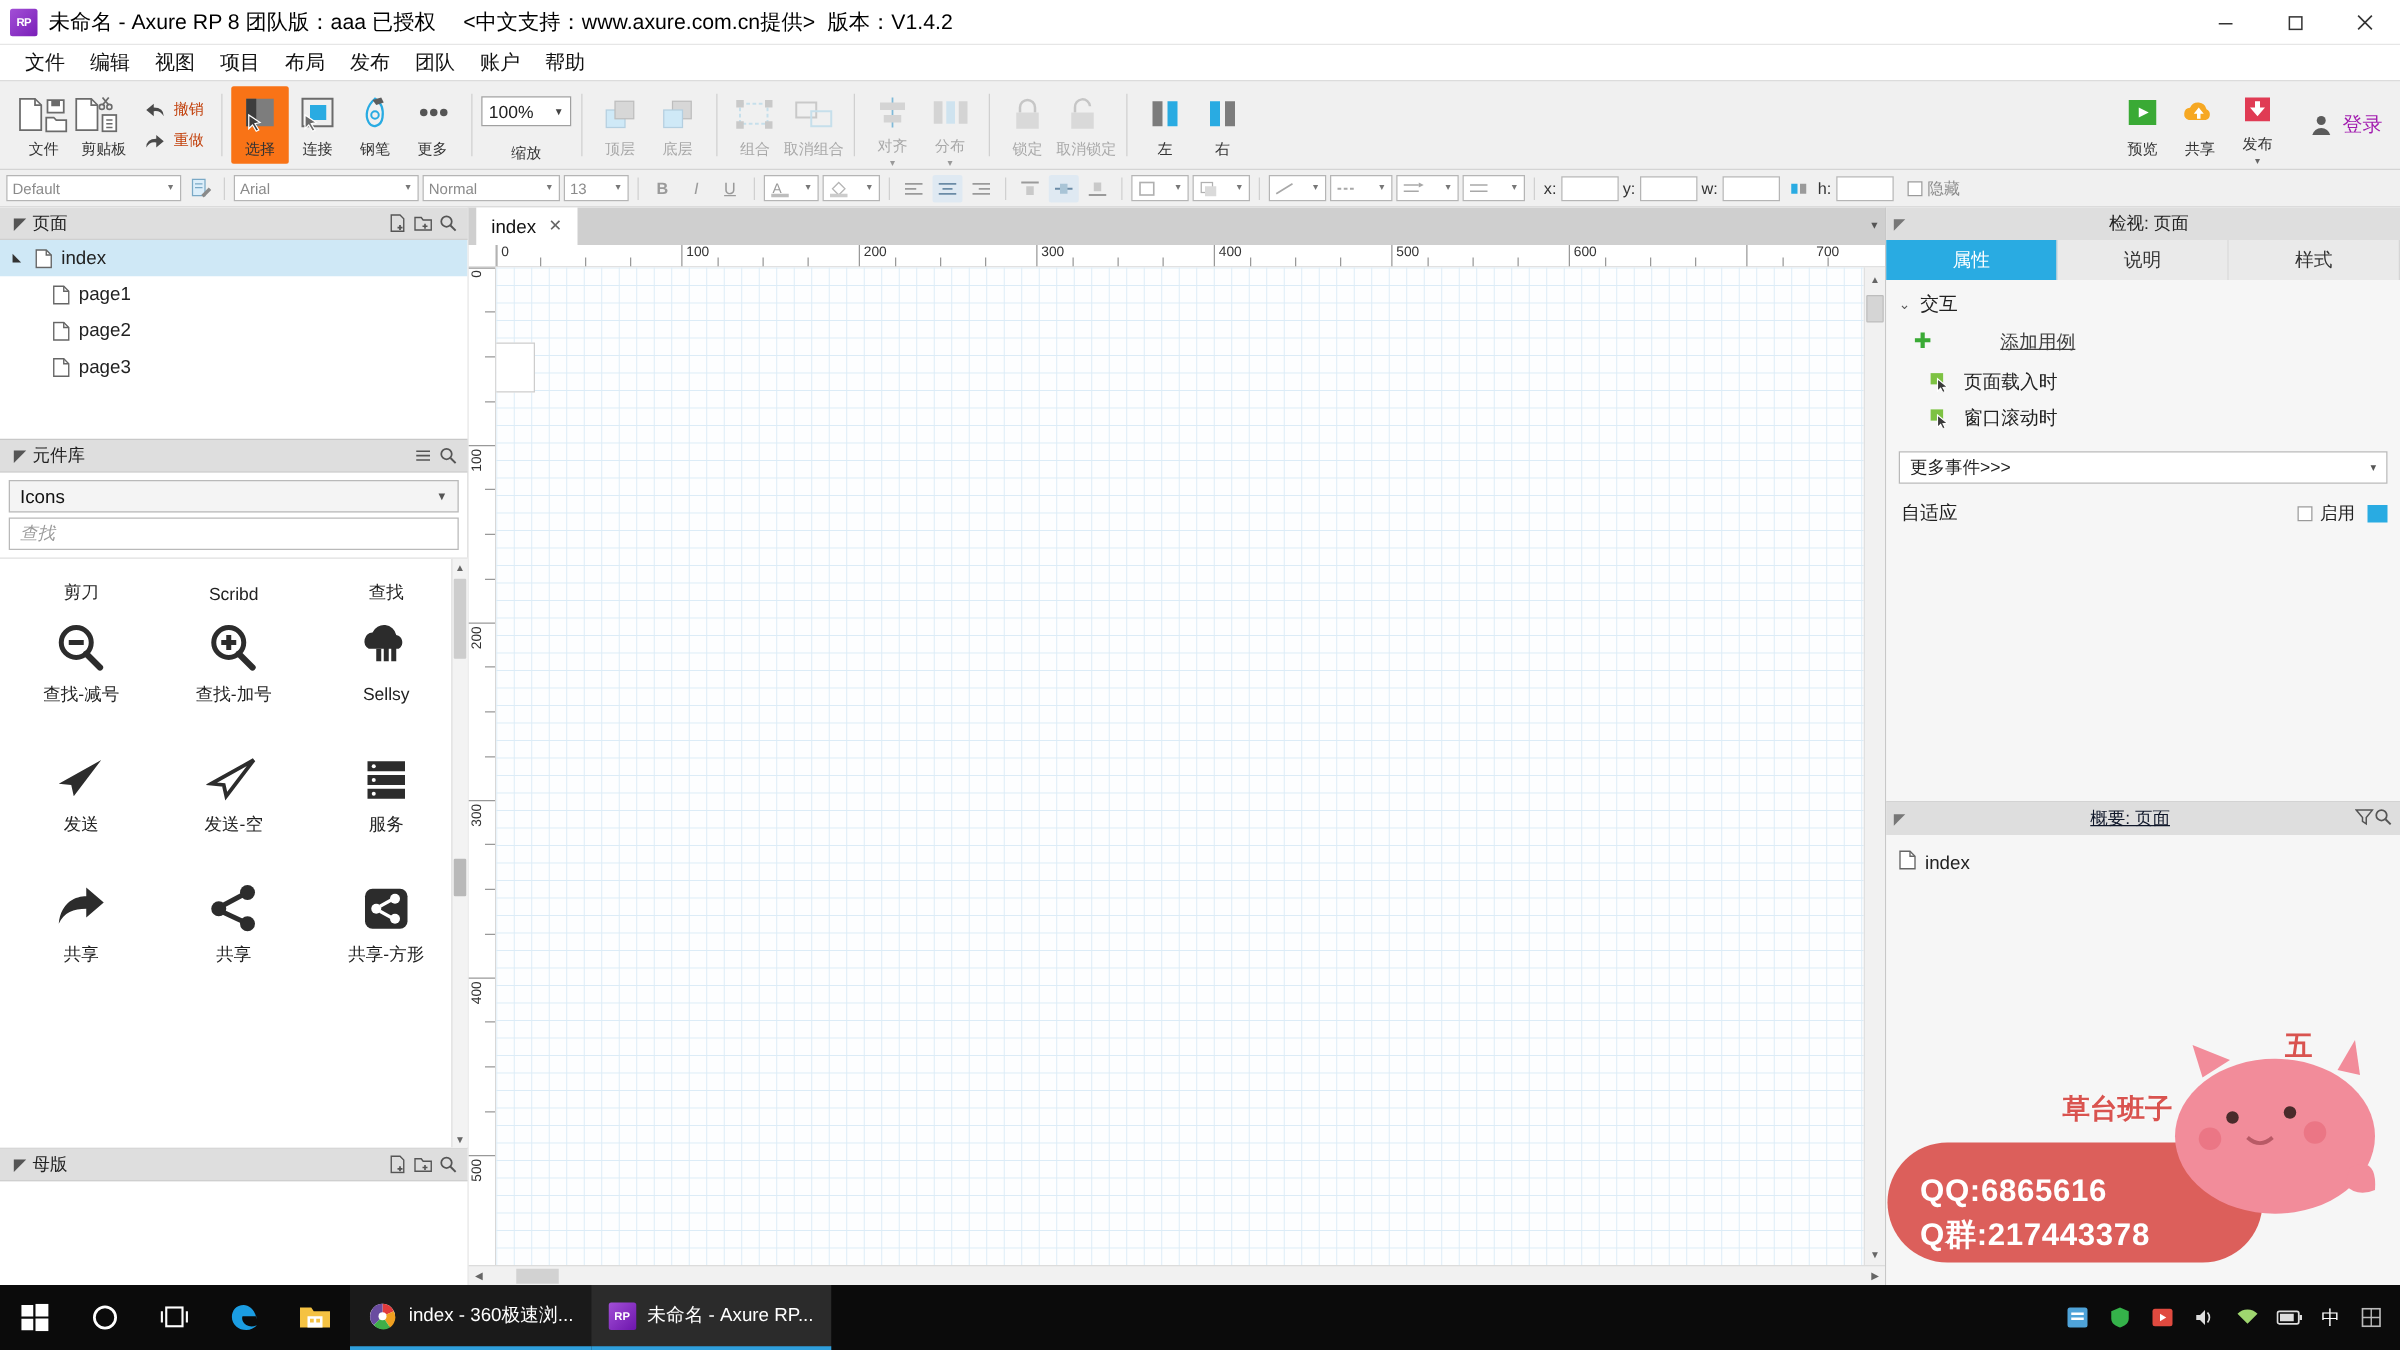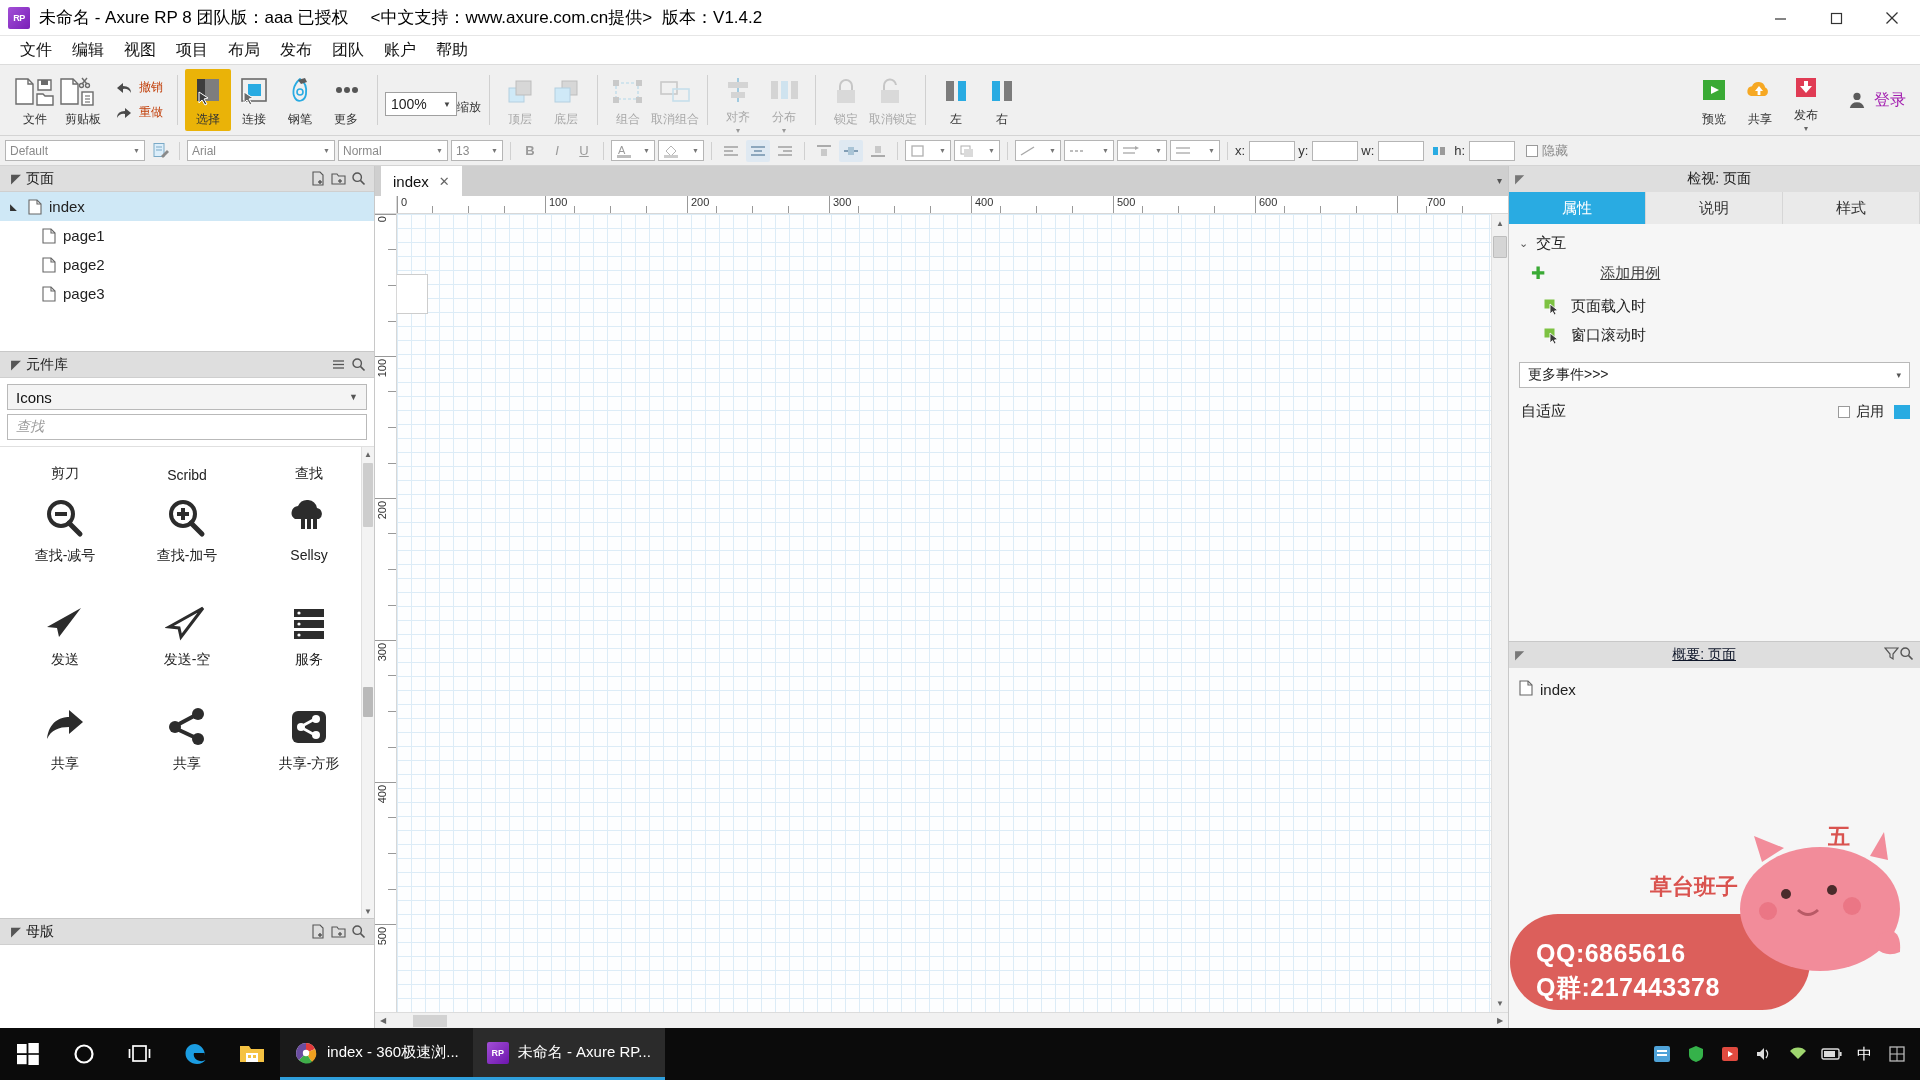--- a/index.html
+++ b/index.html
@@ -43,29 +43,29 @@
   }
   .tgroup { display:flex; align-items:center; padding:0 8px; position:relative; }
   .tgroup + .tgroup::before {
     content:""; position:absolute; left:0; top:10px; bottom:10px; width:1px; background:#d0d0d0;
   }
   .tbtn {
     min-width:46px; height:62px; display:flex; flex-direction:column;
     align-items:center; justify-content:flex-start; padding-top:6px;
     cursor:default; border-radius:2px;
   }
-  .tbtn.active { background:#eab308; }
+  .tbtn.active { background:#f97316; }
   .tbtn .ic { height:34px; display:flex; align-items:center; justify-content:center; }
   .tbtn .lb { font-size:12px; color:#333; margin-top:2px; white-space:nowrap; }
   .tbtn.disabled .lb { color:#a8a8a8; }
   .stack2 { display:flex; flex-direction:column; align-items:center; }
   .mini-row { display:flex; align-items:center; gap:5px; font-size:12px; color:#c2410c;}
 
   .zoombox {
-    display:flex; flex-direction:row; align-items:center; justify-content:space-between;
+    display:flex; flex-direction:column; align-items:center; justify-content:space-between;
     padding-top:8px; height:62px;
   }
   .zoom-select {
     width:72px;height:24px;border:1px solid #a0a0a0;background:#fff;
     display:flex;align-items:center;justify-content:space-between;padding:0 5px;font-size:14px;
   }
   .zoom-select .caret { font-size:8px; color:#444; }
 
   .tright { margin-left:auto; display:flex; align-items:center; padding-right:14px; }
   .tright .tbtn .lb { color:#333; }
@@ -932,21 +932,21 @@
           <div style="display:flex;flex:none;">
             <div style="width:22px;height:18px;background:#fff;border-right:1px solid #d8d8d8;border-bottom:1px solid #d8d8d8;"></div>
             <div class="rulertop" style="flex:1;">
               <span class="rtick" style="left:2px;">0</span>
               <span class="rtick" style="left:150px;">100</span>
               <span class="rtick" style="left:292px;">200</span>
               <span class="rtick" style="left:434px;">300</span>
               <span class="rtick" style="left:576px;">400</span>
               <span class="rtick" style="left:718px;">500</span>
               <span class="rtick" style="left:860px;">600</span>
-              <span class="rtick" style="left:1028px;">700</span>
+              <span class="rtick" style="left:1054px;">700</span>
               <span class="rtickmark" style="left:0px;height:17px;"></span>
               <span class="rtickmark" style="left:148px;height:17px;"></span>
               <span class="rtickmark" style="left:290px;height:17px;"></span>
               <span class="rtickmark" style="left:432px;height:17px;"></span>
               <span class="rtickmark" style="left:574px;height:17px;"></span>
               <span class="rtickmark" style="left:716px;height:17px;"></span>
               <span class="rtickmark" style="left:858px;height:17px;"></span>
               <span class="rtickmark" style="left:1000px;height:17px;"></span>
               <span class="rtickmark" style="left:35px;height:7px;"></span>
                 <span class="rtickmark" style="left:71px;height:7px;"></span>

